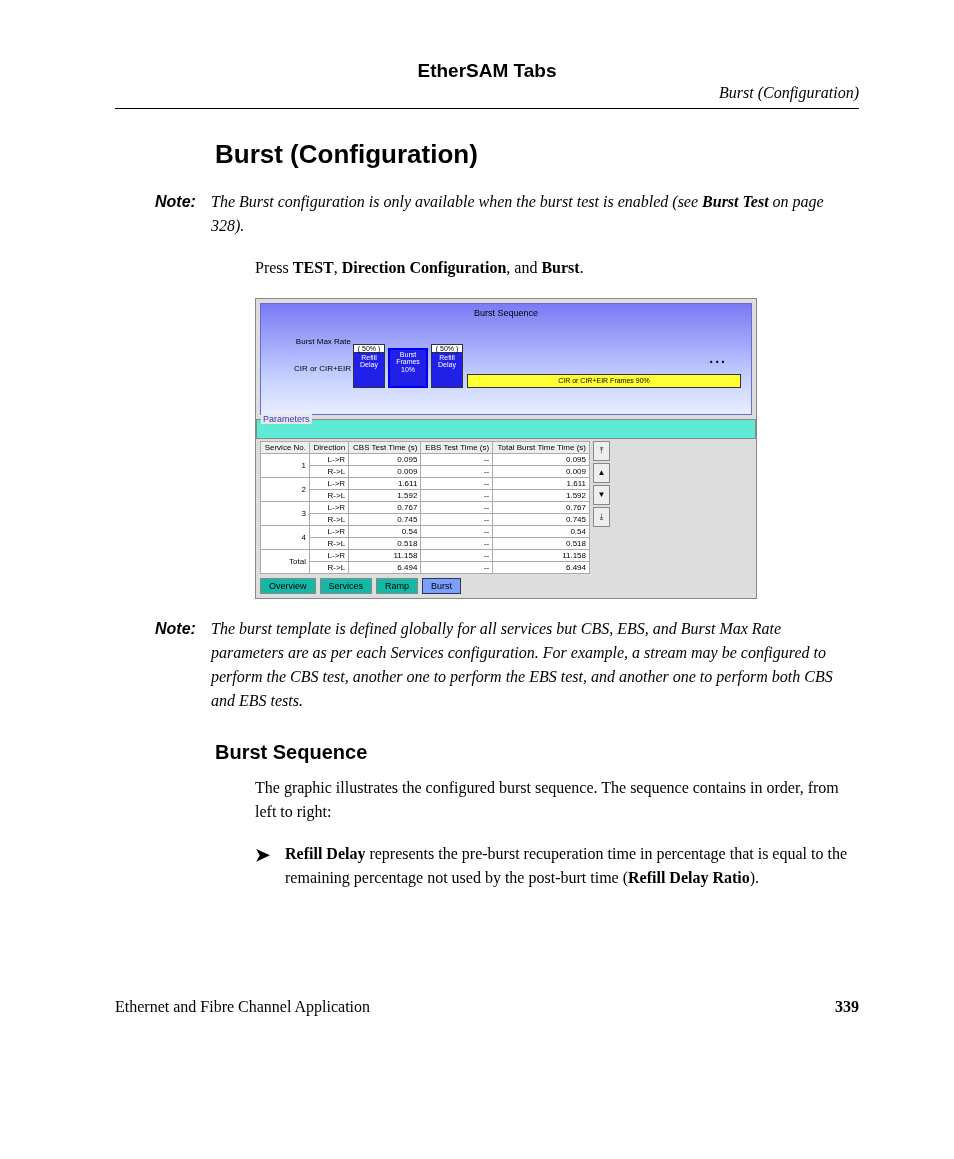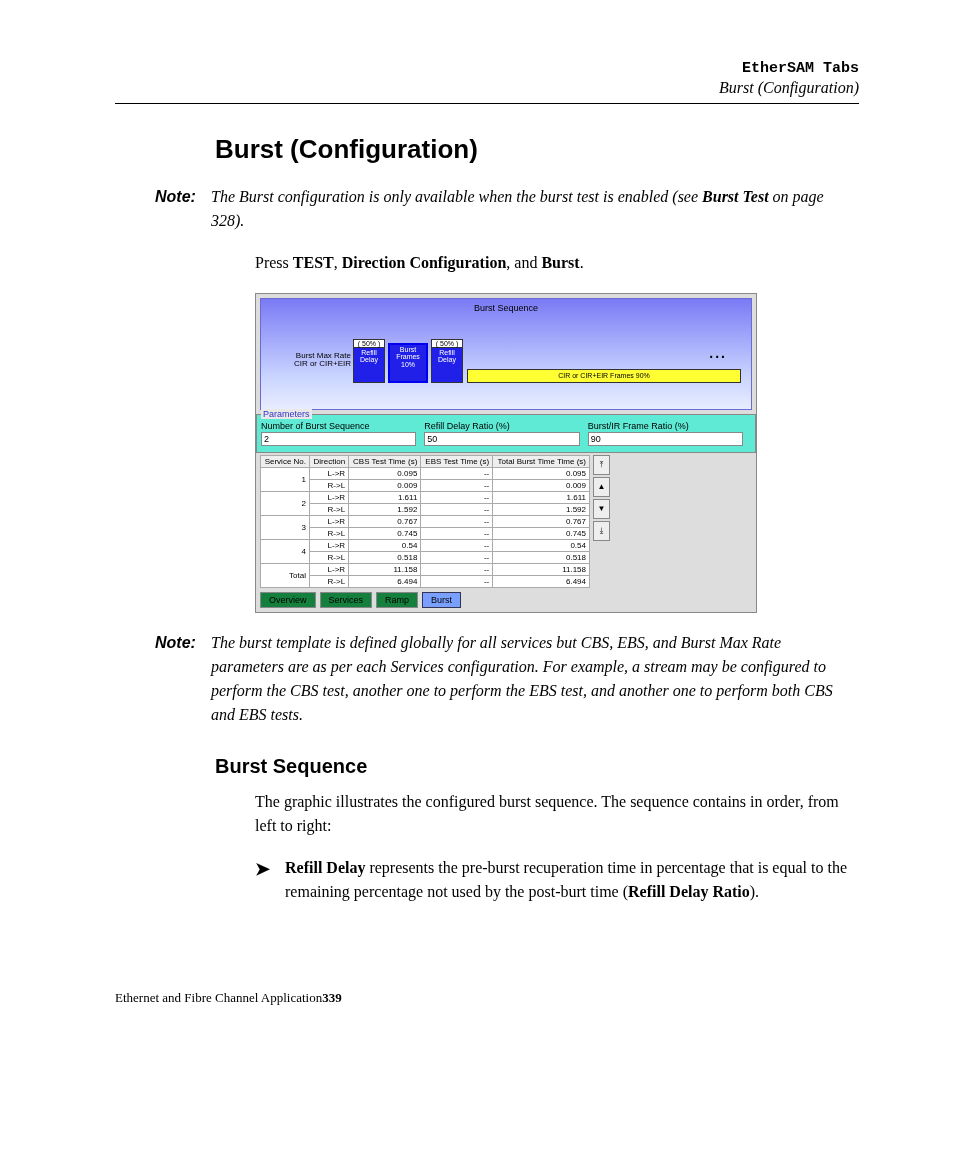--- a/index.html
+++ b/index.html
@@ -12,23 +12,24 @@
   }
   .page {
     padding: 60px 95px 40px 115px;
     box-sizing: border-box;
   }
   .header-right {
     text-align: right;
     margin-bottom: 6px;
   }
   .header-title {
-    font-family: Liberation Mono, monospace;
-    font-weight: bold;
-    font-size: 15px;
+    font-family: Liberation Sans, sans-serif;
+    font-weight: bold;
+    font-size: 19px;
+    text-align: center;
   }
   .header-sub {
     font-style: italic;
     font-size: 16px;
     margin-top: 2px;
   }
   hr.hdr-rule {
     border: none;
     border-top: 1px solid #000;
     margin: 6px 0 30px 0;
@@ -213,34 +214,35 @@
   }
 
   .tab-row {
     margin: 2px 4px 4px 4px;
     display: flex;
     gap: 4px;
   }
   .tab-row button {
     font-size: 9px;
     border: 1px solid #888;
-    background: #15803d;
+    background: #14b8a6;
     padding: 1px 8px;
     height: 16px;
   }
   .tab-row button.active {
     background: #7aa0ff;
     border-color: #335;
     color: #000;
   }
 
   .footer {
     display: flex;
-    font-size: 13px;
-    margin-top: 86px;
+    justify-content: space-between;
+    font-size: 16px;
+    margin-top: 108px;
     padding: 0 0 0 0;
   }
   .footer .num { font-weight: bold; }
 </style>
 </head>
 <body>
 
 <div class="page">
   <div class="header-right">
     <div class="header-title">EtherSAM Tabs</div>
@@ -257,21 +259,21 @@
     </div>
   </div>
 
   <div class="para">
     <span>Press </span><span class="b" style="font-family:Georgia,serif">TEST</span><span>, </span><span class="b" style="font-family:Georgia,serif">Direction Configuration</span><span>, and </span><span class="b" style="font-family:Georgia,serif">Burst</span><span>.</span>
   </div>
 
   <div class="screenshot-wrap">
     <div class="burst-seq">
       <div class="burst-title">Burst Sequence</div>
-      <div class="axis-label" style="top:52px">Burst Max Rate</div>
+      <div class="axis-label" style="top:33px">Burst Max Rate</div>
       <div class="axis-label" style="top:60px">CIR or CIR+EIR</div>
       <div class="dia-row">
         <div>
           <div class="refill-head">( 50% )</div>
           <div class="dia-box refill" style="white-space:pre-line">Refill
 Delay</div>
         </div>
         <div class="dia-box burstf" style="white-space:pre-line">Burst
 Frames
 10%</div>
@@ -280,34 +282,20 @@
           <div class="dia-box refill" style="white-space:pre-line">Refill
 Delay</div>
         </div>
         <div class="dia-box cirf">CIR or CIR+EIR Frames 90%</div>
       </div>
       <div class="dots">...</div>
     </div>
 
     <div class="params">
       <span class="params-legend">Parameters</span>
-      <div class="param-cols">
-        <div class="param-col">
-          <label>Number of Burst Sequence</label>
-          <input value="2" style="">
-        </div>
-        <div class="param-col">
-          <label>Refill Delay Ratio (%)</label>
-          <input value="50" style="">
-        </div>
-        <div class="param-col">
-          <label>Burst/IR Frame Ratio (%)</label>
-          <input value="90" style="">
-        </div>
-      </div>
     </div>
 
     <div class="tbl-wrap">
       <table class="data">
         <thead>
             <tr id="thead-row">
               <th>Service No.</th>
               <th>Direction</th>
               <th>CBS Test Time (s)</th>
               <th>EBS Test Time (s)</th>

